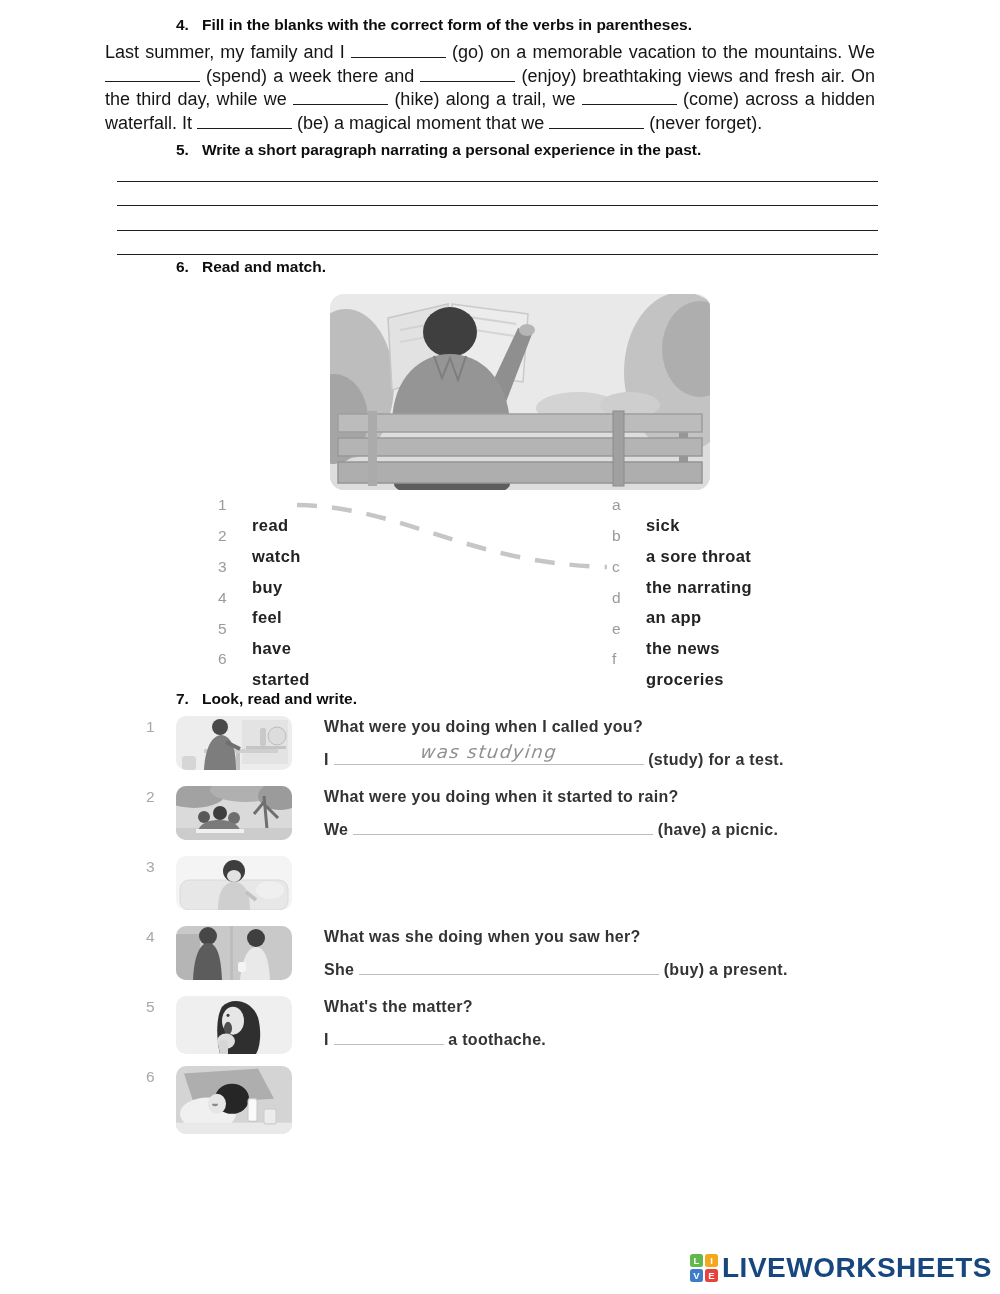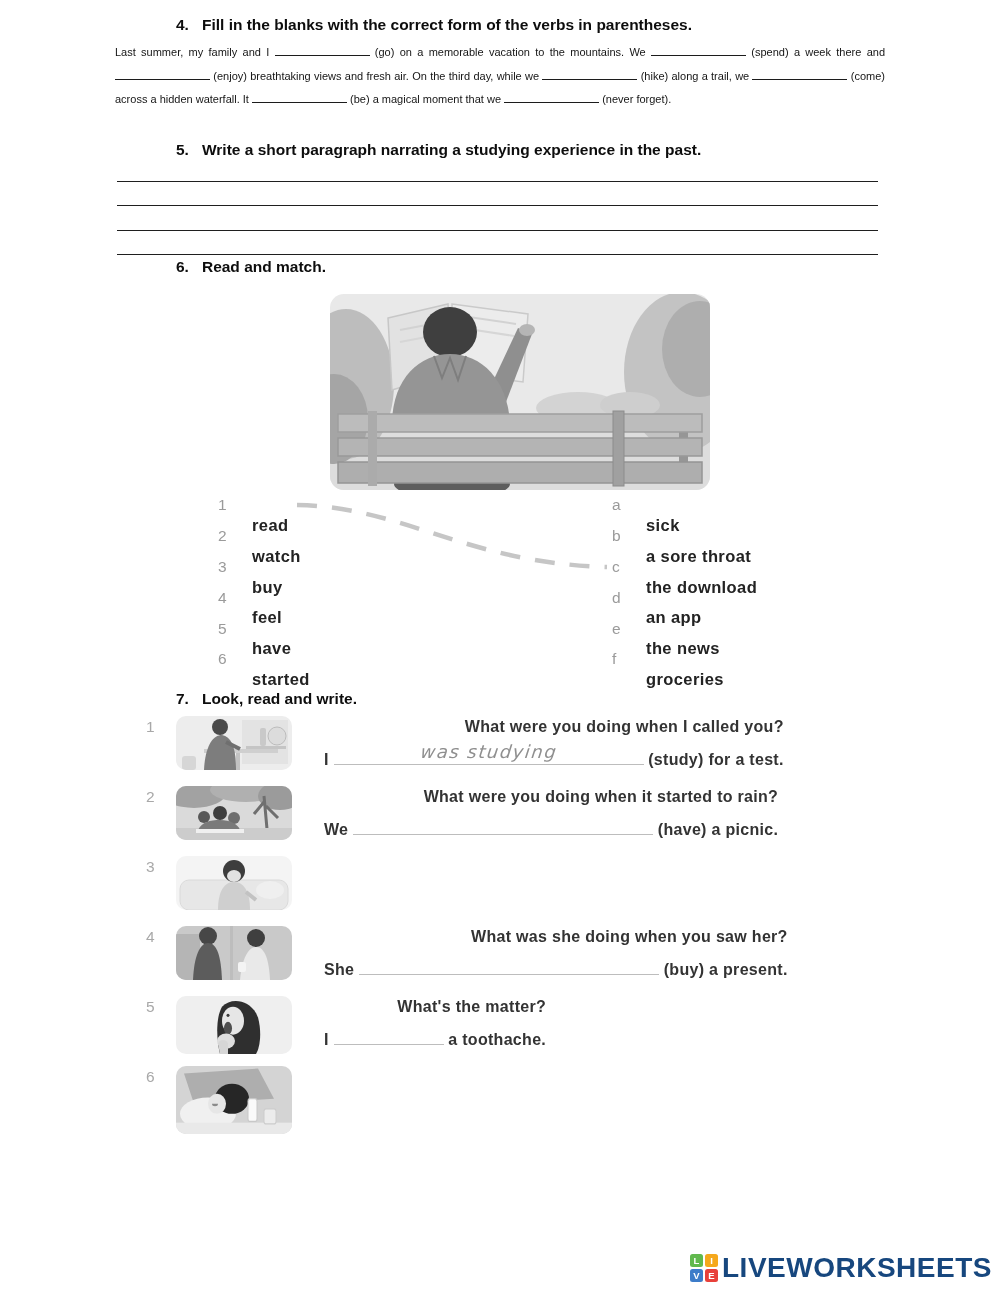--- a/index.html
+++ b/index.html
@@ -7,21 +7,21 @@
   .page{position:relative;width:1000px;height:1294px;background:#fff;overflow:hidden;}
 
   
   .sec-heading{position:absolute;left:176px;display:flex;gap:13px;font-weight:bold;font-size:15.5px;color:#0d0d0d;}
   .sec4-heading{top:16px;}
   .sec5-heading{top:141px;}
   .sec6-heading{top:258px;}
   .sec7-heading{top:690px;}
 
   
-  .para{position:absolute;left:115px;top:41px;width:770px;font-size:11px;line-height:23.5px;text-align:justify;color:#151515;}
+  .para{position:absolute;left:105px;top:41px;width:770px;font-size:18px;line-height:23.5px;text-align:justify;color:#151515;}
   .para .blank{border-bottom:1.6px solid #1c1c1c;}
   .blank{display:inline-block;height:13px;position:relative;vertical-align:baseline;}
 
   
   .wlines{position:absolute;left:117px;top:158px;width:761px;}
   .wline{height:23.2px;border-bottom:1.7px solid #1f1f1f;}
 
   
   .photo{position:absolute;left:330px;top:294px;width:380px;height:196px;border-radius:14px;overflow:hidden;display:block;}
 
@@ -36,21 +36,21 @@
 
   
   .qa-list{position:absolute;left:146px;top:716px;width:740px;}
   .qa-row{display:flex;margin-bottom:16px;}
   .qa-row:nth-of-type(5){margin-bottom:12px;}
   .qa-num{width:30px;color:#a8a8a8;font-size:15.5px;padding-top:2px;}
   .qa-img{width:116px;height:54px;border-radius:10px;flex:none;display:block;}
   .qa-row:nth-of-type(5) .qa-img{height:58px;}
   .qa-row:nth-of-type(6) .qa-img{height:68px;}
   .qa-text{margin-left:32px;font-size:16px;letter-spacing:.3px;color:#333;font-weight:bold;}
-  .qa-q{padding-top:1px;line-height:20px;text-align:right;}
+  .qa-q{padding-top:1px;line-height:20px;}
   .qa-a{margin-top:13px;line-height:20px;}
   .qa-text .blank{border-bottom:1.6px solid #bdbdbd;height:12px;}
   .answer{position:absolute;left:0;right:0;bottom:2px;text-align:center;font-family:"DejaVu Sans",sans-serif;font-style:italic;font-weight:normal;font-size:18px;color:#8f8f8f;letter-spacing:1.5px;transform:skewX(-7deg);white-space:nowrap;}
 
   
   .footer{position:absolute;left:690px;top:1252px;display:flex;align-items:center;text-decoration:none;cursor:pointer;}
   .logo-grid{display:grid;grid-template-columns:13px 13px;grid-template-rows:13px 13px;gap:2px;margin-right:4px;}
   .logo-cell{border-radius:2.5px;color:#fff;font-size:9.5px;font-weight:bold;display:flex;align-items:center;justify-content:center;}
   .brand{font-size:28px;font-weight:bold;letter-spacing:.5px;text-align:center;}
 </style>
@@ -60,21 +60,21 @@
 <div class="page">
 
   <div class="sec-heading sec4-heading">
     <span>4.</span>
     <span>Fill in the blanks with the correct form of the verbs in parentheses.</span>
   </div>
   <div class="para">Last summer, my family and I <span class="blank" style="width: 95px;"></span> (go) on a memorable vacation to the mountains. We <span class="blank" style="width: 95px;"></span> (spend) a week there and <span class="blank" style="width: 95px;"></span> (enjoy) breathtaking views and fresh air. On the third day, while we <span class="blank" style="width: 95px;"></span> (hike) along a trail, we <span class="blank" style="width: 95px;"></span> (come) across a hidden waterfall. It <span class="blank" style="width: 95px;"></span> (be) a magical moment that we <span class="blank" style="width: 95px;"></span> (never forget).</div>
 
   <div class="sec-heading sec5-heading">
     <span>5.</span>
-    <span>Write a short paragraph narrating a studying experience in the past.</span>
+    <span>Write a short paragraph narrating a personal experience in the past.</span>
   </div>
   <div class="wlines">
 
   <div class="wline"></div>
       <div class="wline"></div>
       <div class="wline"></div>
       <div class="wline"></div>
     </div>
 
   <div class="sec-heading sec6-heading">
@@ -150,21 +150,21 @@
         <span class="m-label">sick</span>
       </div>
 
       <div class="m-row">
         <span class="m-key">b</span>
         <span class="m-label">a sore throat</span>
       </div>
 
       <div class="m-row">
         <span class="m-key">c</span>
-        <span class="m-label">the download</span>
+        <span class="m-label">the narrating</span>
       </div>
 
       <div class="m-row">
         <span class="m-key">d</span>
         <span class="m-label">an app</span>
       </div>
 
       <div class="m-row">
         <span class="m-key">e</span>
         <span class="m-label">the news</span>

